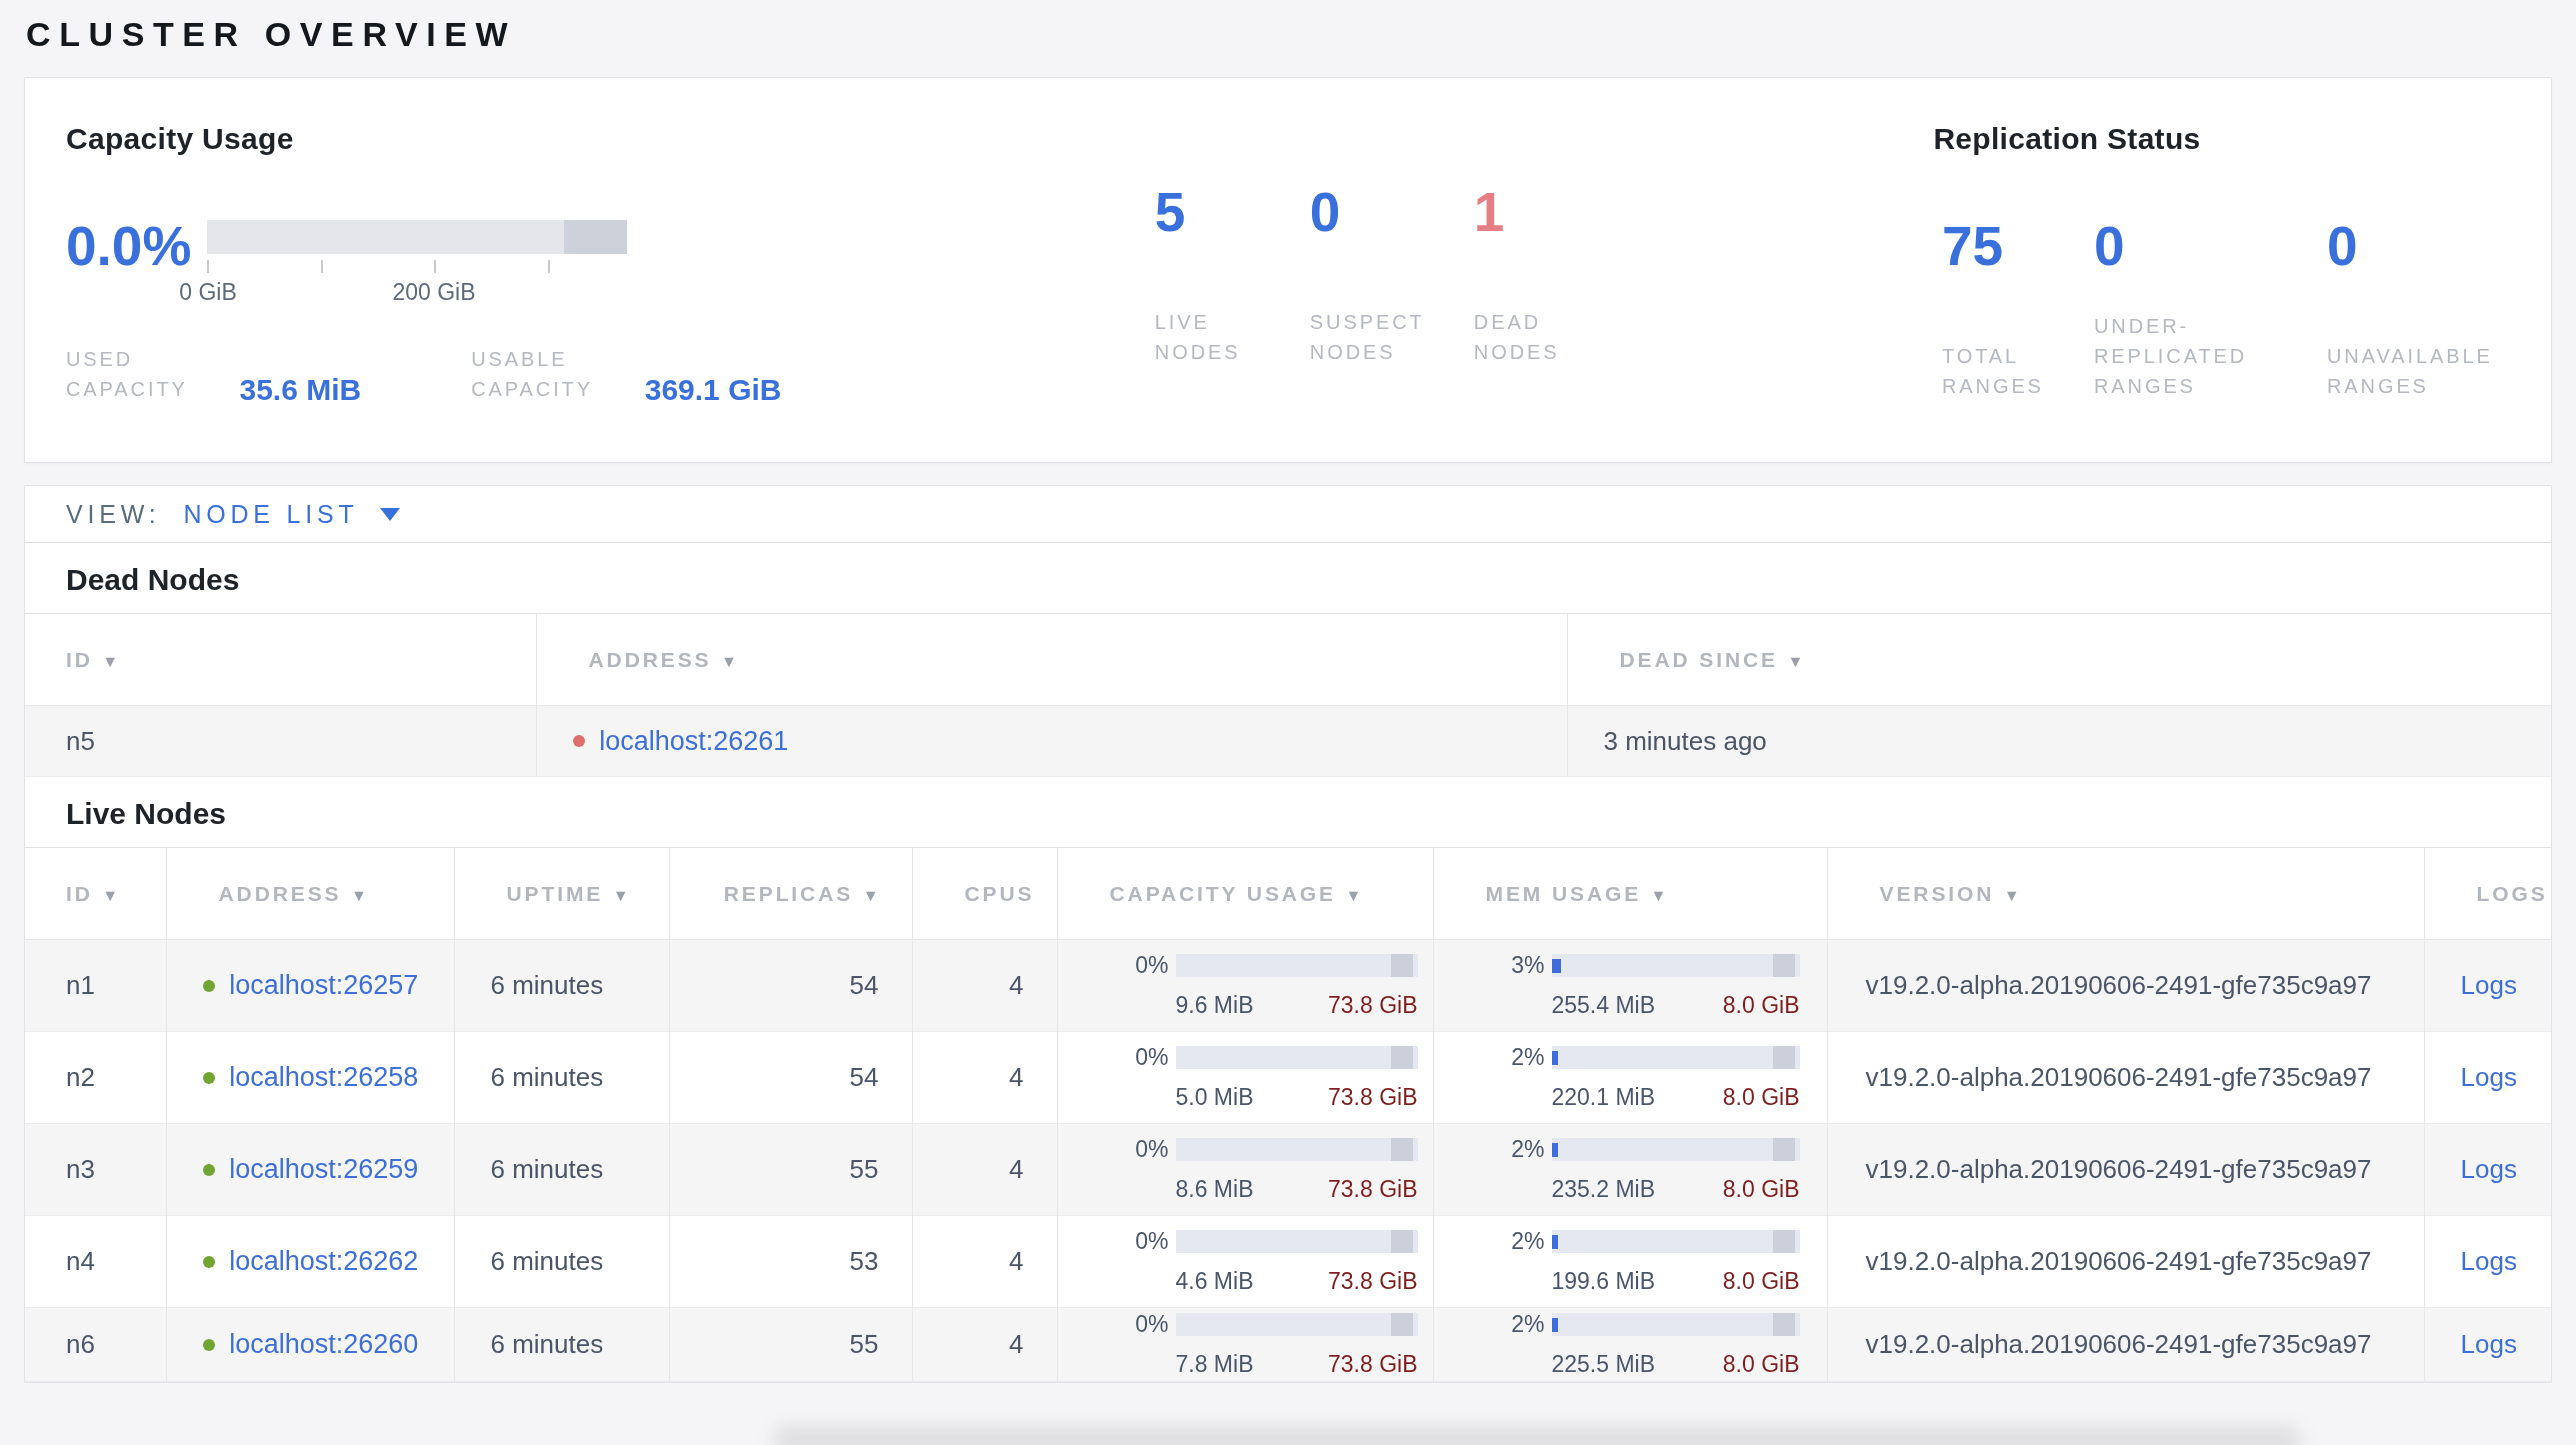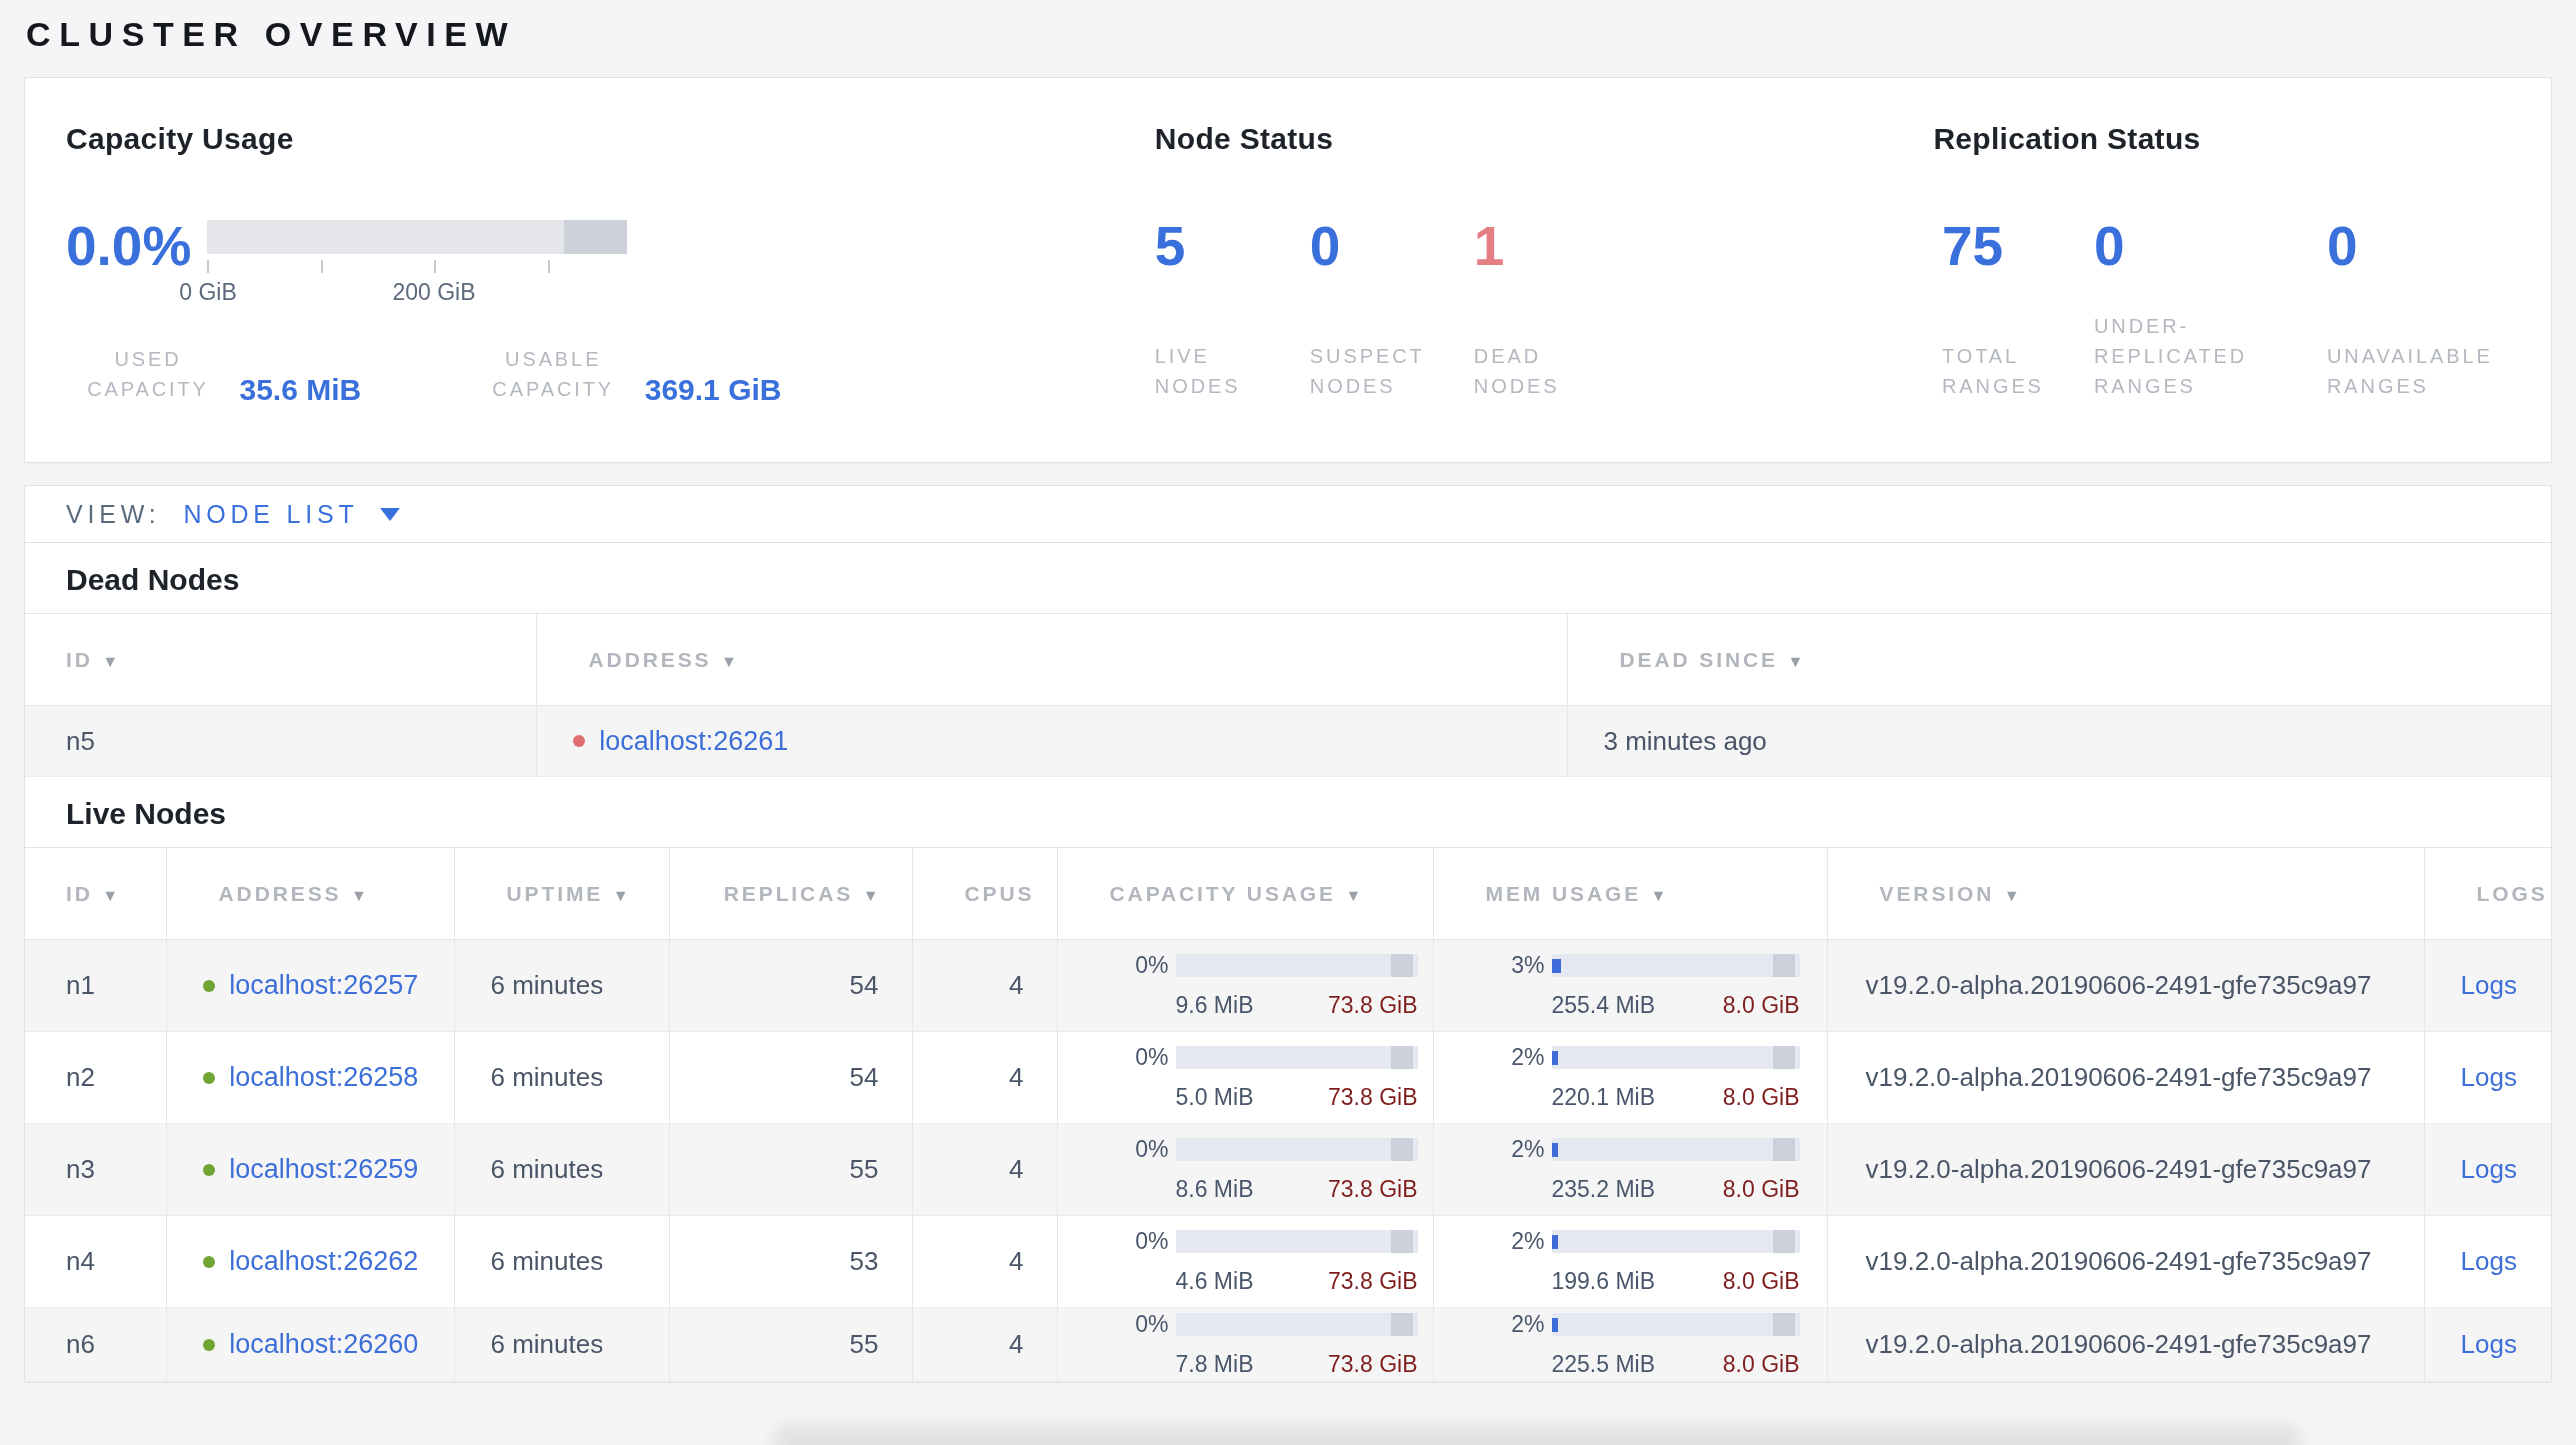--- a/index.html
+++ b/index.html
@@ -35,21 +35,21 @@
   .gtick { position:absolute; top:0; width:1.9px; height:13.4px; background:#c7cad0; }
   .gauge-ticklabels { position:relative; height:27px; margin-top:4.8px; }
   .gtlabel { position:absolute; transform:translateX(-50%); font-size:23px; color:#5d6a7c; white-space:nowrap; }
 
   .stats-row { display:flex; margin-top:63px; }
   .labels-row { display:flex; align-items:flex-end; height:86px; margin-top:41px; }
   .num { font-size:55px; font-weight:600; line-height:1.0; color:#3a70dc; }
   .num.dead { color:#e57f84; }
   .stat-label { font-size:20px; letter-spacing:2.9px; color:#b4b8c0; line-height:1.5; }
 
-  .cap-stats { display:flex; align-items:flex-end; height:86px; margin-top:12.4px;text-align:center; }
+  .cap-stats { display:flex; align-items:flex-end; height:86px; margin-top:12.4px; }
   .cap-group { display:flex; align-items:flex-end; }
   .cap-group .stat-label { width:164px; }
   .cap-value { font-size:30px; font-weight:600; color:#3a70dc; margin-left:9.5px; position:relative; top:2.9px; white-space:nowrap; }
   .cap-group + .cap-group { margin-left:110px; }
 
   .sec-nodes .stats-row > div:nth-child(1), .sec-nodes .labels-row > div:nth-child(1) { width:155px; }
   .sec-nodes .stats-row > div:nth-child(2), .sec-nodes .labels-row > div:nth-child(2) { width:164px; }
   .sec-nodes .labels-row .stat-label { width:138px; }
 
   .sec-repl .stats-row, .sec-repl .labels-row { padding-left:8.6px; }
@@ -148,21 +148,20 @@
         <div class="cap-value">35.6 MiB</div>
       </div>
       <div class="cap-group">
         <div class="stat-label">USABLE CAPACITY</div>
         <div class="cap-value">369.1 GiB</div>
       </div>
     </div>
   </div>
 
   <div class="sec sec-nodes">
-    <div class="sec-title">Node Status</div>
     <div class="stats-row">
       <div>
           <div class="num">5</div>
         </div>
       <div>
           <div class="num">0</div>
         </div>
       <div>
           <div class="num dead">1</div>
         </div>

